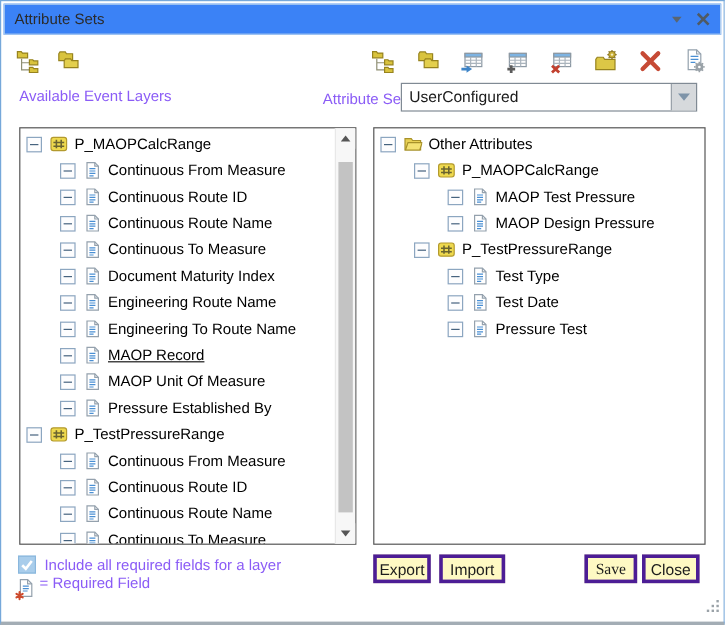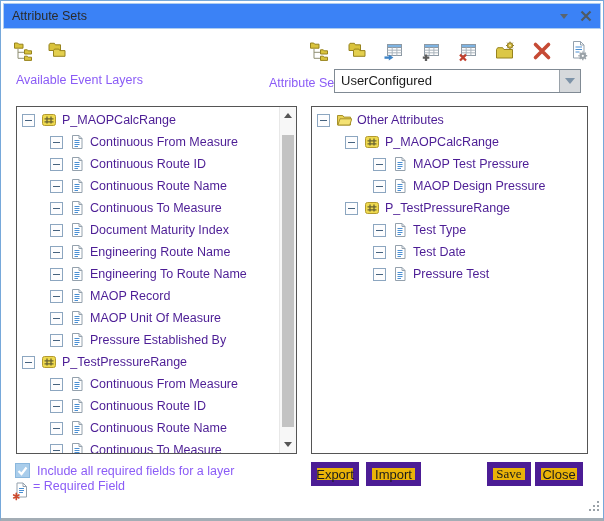--- a/index.html
+++ b/index.html
@@ -41,38 +41,38 @@
   .panel-right{left:310px;width:277px;text-align:right;}
   .tree{position:absolute;left:0;top:0;bottom:0;right:17px;overflow:hidden;padding-top:2px;}
   .panel-right .tree{right:0;}
   .tree-row{height:22px;display:flex;align-items:center;white-space:nowrap;}
   .minus-box{
     position:relative;width:13px;height:13px;flex:0 0 13px;
     border:1px solid #8ca6c0;background:#fdfdfe;margin-right:6px;
   }
   .minus-box::after{content:"";position:absolute;left:2px;right:2px;top:5px;height:1px;background:#46637f;}
   .tree-icon{width:16px;height:16px;flex:0 0 16px;margin-right:5px;display:flex;align-items:center;}
-  .tree-label{font-size:12.5px;color:#4c1d95;}
+  .tree-label{font-size:12.5px;color:#000000;}
   .scrollbar{position:absolute;top:0;right:0;bottom:0;width:17px;background:#f7f7f7;border-left:1px solid #e8e8e8;}
   .sb-btn{position:absolute;left:0;right:0;height:17px;display:flex;align-items:center;justify-content:center;background:#f7f7f7;}
   .sb-up{top:0;}
   .sb-down{bottom:0;}
   .tri-up{width:0;height:0;border-left:4px solid transparent;border-right:4px solid transparent;border-bottom:5px solid #555;}
   .tri-down{width:0;height:0;border-left:4px solid transparent;border-right:4px solid transparent;border-top:5px solid #555;}
   .sb-thumb{position:absolute;left:2px;right:2px;top:28px;height:292px;background:#c3c3c3;}
   .checkbox{
     position:absolute;left:14px;top:462px;width:15px;height:15px;
     background:#a9cdeb;border:1px solid #8ab7dd;display:flex;align-items:center;justify-content:center;
   }
   .lbl-include{left:36px;top:463px;}
   .req-icon{position:absolute;left:11px;top:481px;}
   .lbl-required{left:32px;top:478px;}
   .btn{
     position:absolute;top:461px;height:24px;font-family:"Liberation Sans",sans-serif;
-    font-size:13px;color:#1c1c1c;background:#eab308;border:6px solid #4c1d95;
+    font-size:13px;color:#1c1c1c;background:#fef9c3;border:3px solid #4c1d95;
     display:flex;align-items:center;justify-content:center;padding:0;
   }
   .btn-export{left:310px;width:48px;}
   .btn-import{left:365px;width:55px;}
   .btn-save{left:486px;width:44px;font-family:Liberation Serif, serif;}
   .btn-close{left:534px;width:48px;}
   .resize-grip{position:absolute;right:3px;bottom:2px;}
 </style>
 </head>
 <body>
@@ -266,21 +266,21 @@
           <span class="minus-box"></span>
           <span class="tree-icon">
             <svg width="16" height="16" viewBox="0 0 16 16">
               <path d="M3.5 1.5h6.5l3 3v10H3.5z" fill="#fff" stroke="#94a1ad"></path>
               <path d="M10 1.5v3h3" fill="none" stroke="#94a1ad"></path>
               <path d="M5.5 6.5h5 M5.5 8.5h5 M5.5 10.5h5 M5.5 12.5h3.5" stroke="#4a8fd3" fill="none"></path>
             </svg>
           </span>
           <span class="tree-label">Engineering To Route Name</span>
         </div>
-        <div class="tree-row" style="padding-left: 33px;">
+        <div class="tree-row" style="padding-left: 33px; text-decoration: underline;">
           <span class="minus-box"></span>
           <span class="tree-icon">
             <svg width="16" height="16" viewBox="0 0 16 16">
               <path d="M3.5 1.5h6.5l3 3v10H3.5z" fill="#fff" stroke="#94a1ad"></path>
               <path d="M10 1.5v3h3" fill="none" stroke="#94a1ad"></path>
               <path d="M5.5 6.5h5 M5.5 8.5h5 M5.5 10.5h5 M5.5 12.5h3.5" stroke="#4a8fd3" fill="none"></path>
             </svg>
           </span>
           <span class="tree-label">MAOP Record</span>
         </div>

